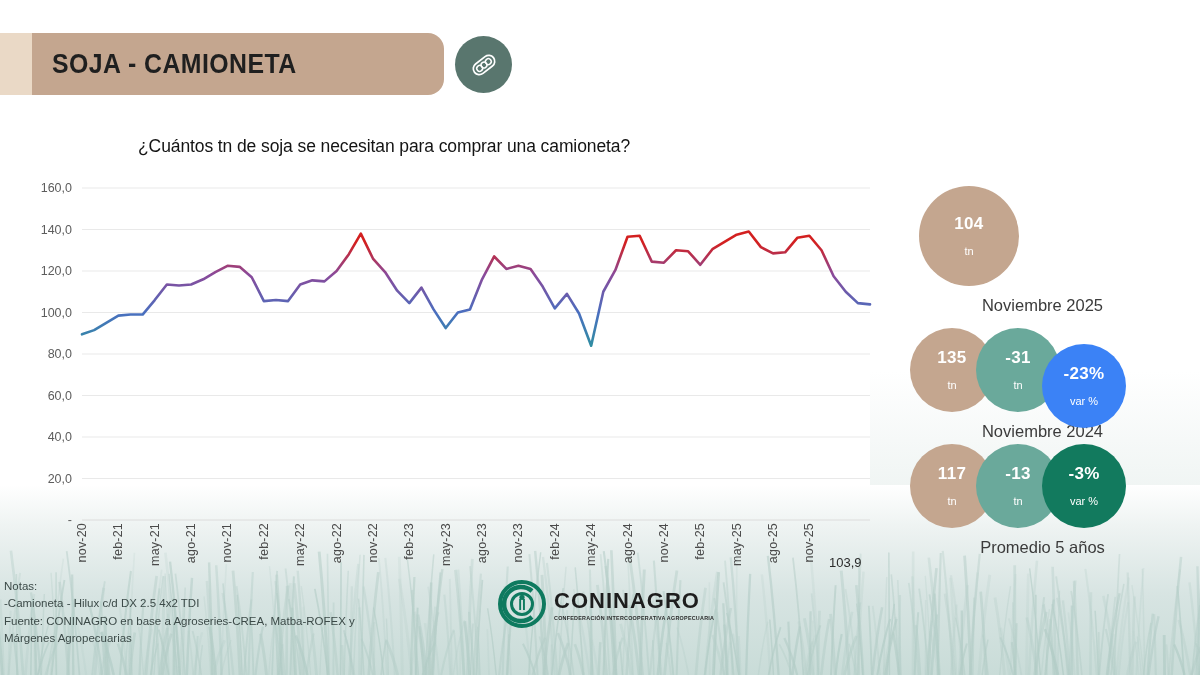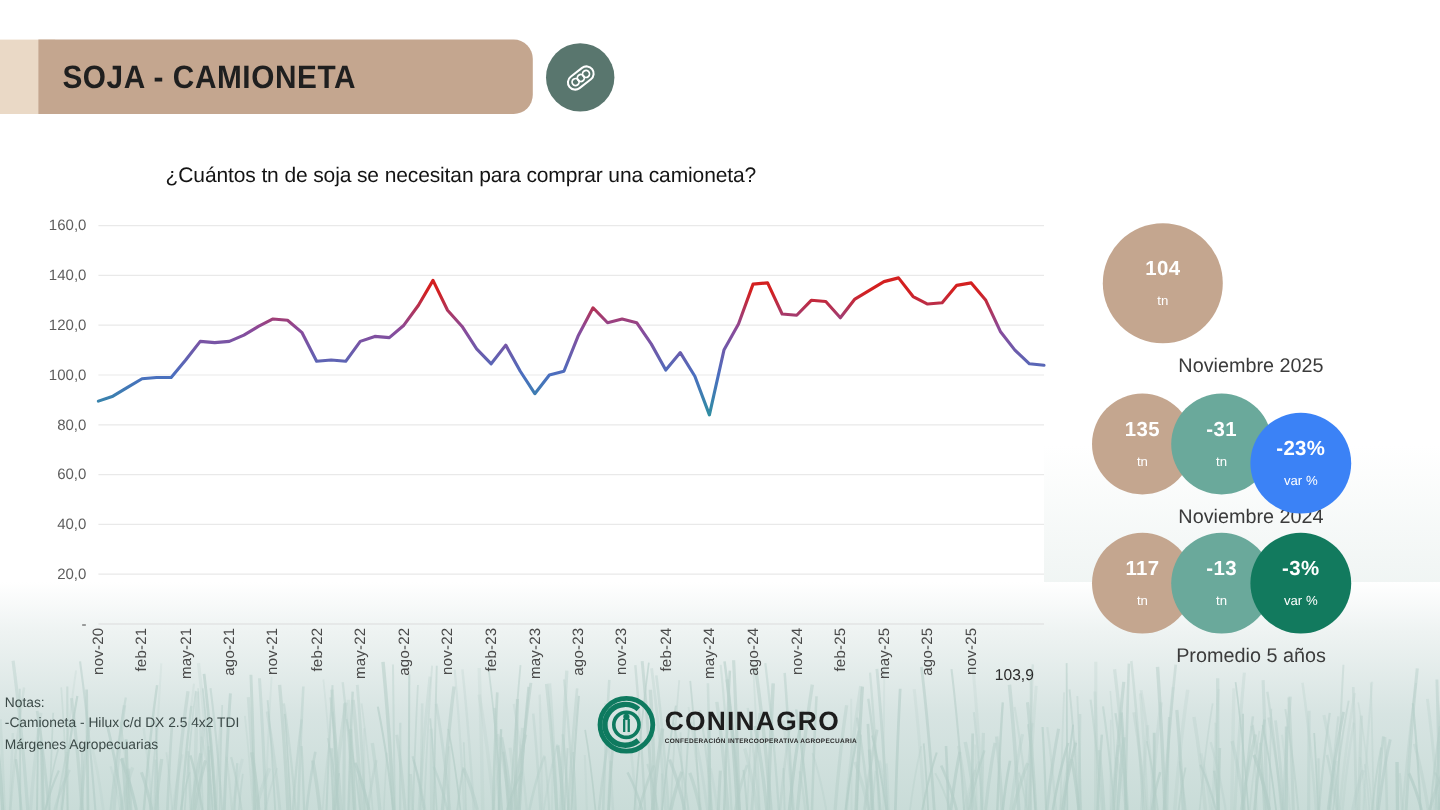--- a/index.html
+++ b/index.html
@@ -678,20 +678,21 @@
           <div class="u">var %</div>
         </div>
       </div>
       <div class="grp-label" style="position: absolute; top: 94px; left: 0px; width: 275px;">Promedio 5 años</div>
     </div>
   </div>
 
 <div id="notes">
     <div>Notas:</div>
     <div>-Camioneta - Hilux c/d DX 2.5 4x2 TDI</div>
+    <div>Fuente: CONINAGRO en base a Agroseries-CREA, Matba-ROFEX y</div>
     <div>Márgenes Agropecuarias</div>
   </div>
 
 <div id="logo">
   <svg width="50" height="50" viewBox="0 0 50 50">
     <circle cx="25" cy="25" r="22" fill="none" stroke="#0e7a5f" stroke-width="4"></circle>
     <path d="M35 12 A17 17 0 1 0 35 38" fill="none" stroke="#0e7a5f" stroke-width="4.5"></path>
     <circle cx="25" cy="25" r="10.5" fill="none" stroke="#0e7a5f" stroke-width="3"></circle>
     <rect x="22.2" y="20" width="1.9" height="11" fill="#0e7a5f"></rect>
     <rect x="26" y="20" width="1.9" height="11" fill="#0e7a5f"></rect>

